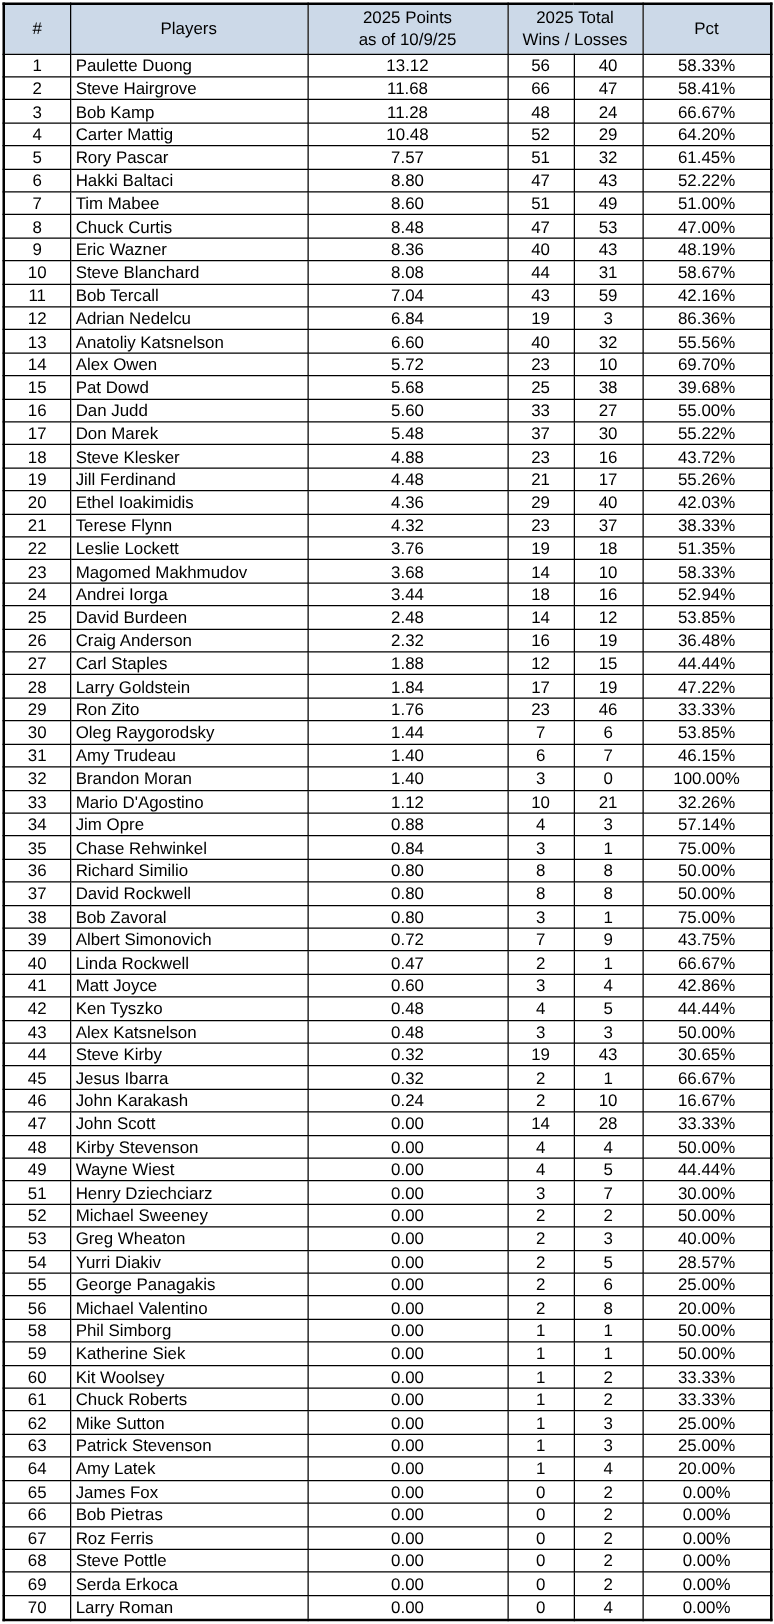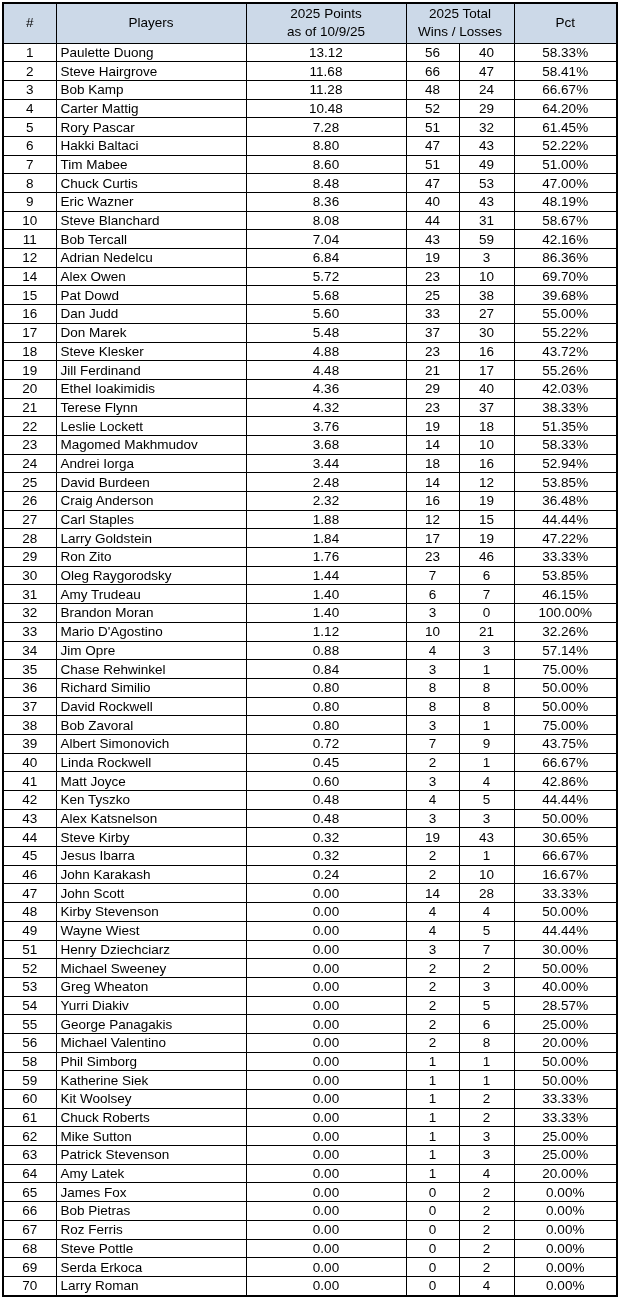--- a/index.html
+++ b/index.html
@@ -109,21 +109,21 @@
     <td class="c-name">Carter Mattig</td>
     <td class="c-points">10.48</td>
     <td class="c-wins">52</td>
     <td class="c-losses">29</td>
     <td class="c-pct">64.20%</td>
   </tr>
 
   <tr>
     <td class="c-rank">5</td>
     <td class="c-name">Rory Pascar</td>
-    <td class="c-points">7.28</td>
+    <td class="c-points">7.57</td>
     <td class="c-wins">51</td>
     <td class="c-losses">32</td>
     <td class="c-pct">61.45%</td>
   </tr>
 
   <tr>
     <td class="c-rank">6</td>
     <td class="c-name">Hakki Baltaci</td>
     <td class="c-points">8.80</td>
     <td class="c-wins">47</td>
@@ -178,20 +178,28 @@
 
   <tr>
     <td class="c-rank">12</td>
     <td class="c-name">Adrian Nedelcu</td>
     <td class="c-points">6.84</td>
     <td class="c-wins">19</td>
     <td class="c-losses">3</td>
     <td class="c-pct">86.36%</td>
   </tr>
 
+  <tr>
+    <td class="c-rank">13</td>
+    <td class="c-name">Anatoliy Katsnelson</td>
+    <td class="c-points">6.60</td>
+    <td class="c-wins">40</td>
+    <td class="c-losses">32</td>
+    <td class="c-pct">55.56%</td>
+  </tr>
 
   <tr>
     <td class="c-rank">14</td>
     <td class="c-name">Alex Owen</td>
     <td class="c-points">5.72</td>
     <td class="c-wins">23</td>
     <td class="c-losses">10</td>
     <td class="c-pct">69.70%</td>
   </tr>
 
@@ -416,21 +424,21 @@
     <td class="c-name">Albert Simonovich</td>
     <td class="c-points">0.72</td>
     <td class="c-wins">7</td>
     <td class="c-losses">9</td>
     <td class="c-pct">43.75%</td>
   </tr>
 
   <tr>
     <td class="c-rank">40</td>
     <td class="c-name">Linda Rockwell</td>
-    <td class="c-points">0.45</td>
+    <td class="c-points">0.47</td>
     <td class="c-wins">2</td>
     <td class="c-losses">1</td>
     <td class="c-pct">66.67%</td>
   </tr>
 
   <tr>
     <td class="c-rank">41</td>
     <td class="c-name">Matt Joyce</td>
     <td class="c-points">0.60</td>
     <td class="c-wins">3</td>

